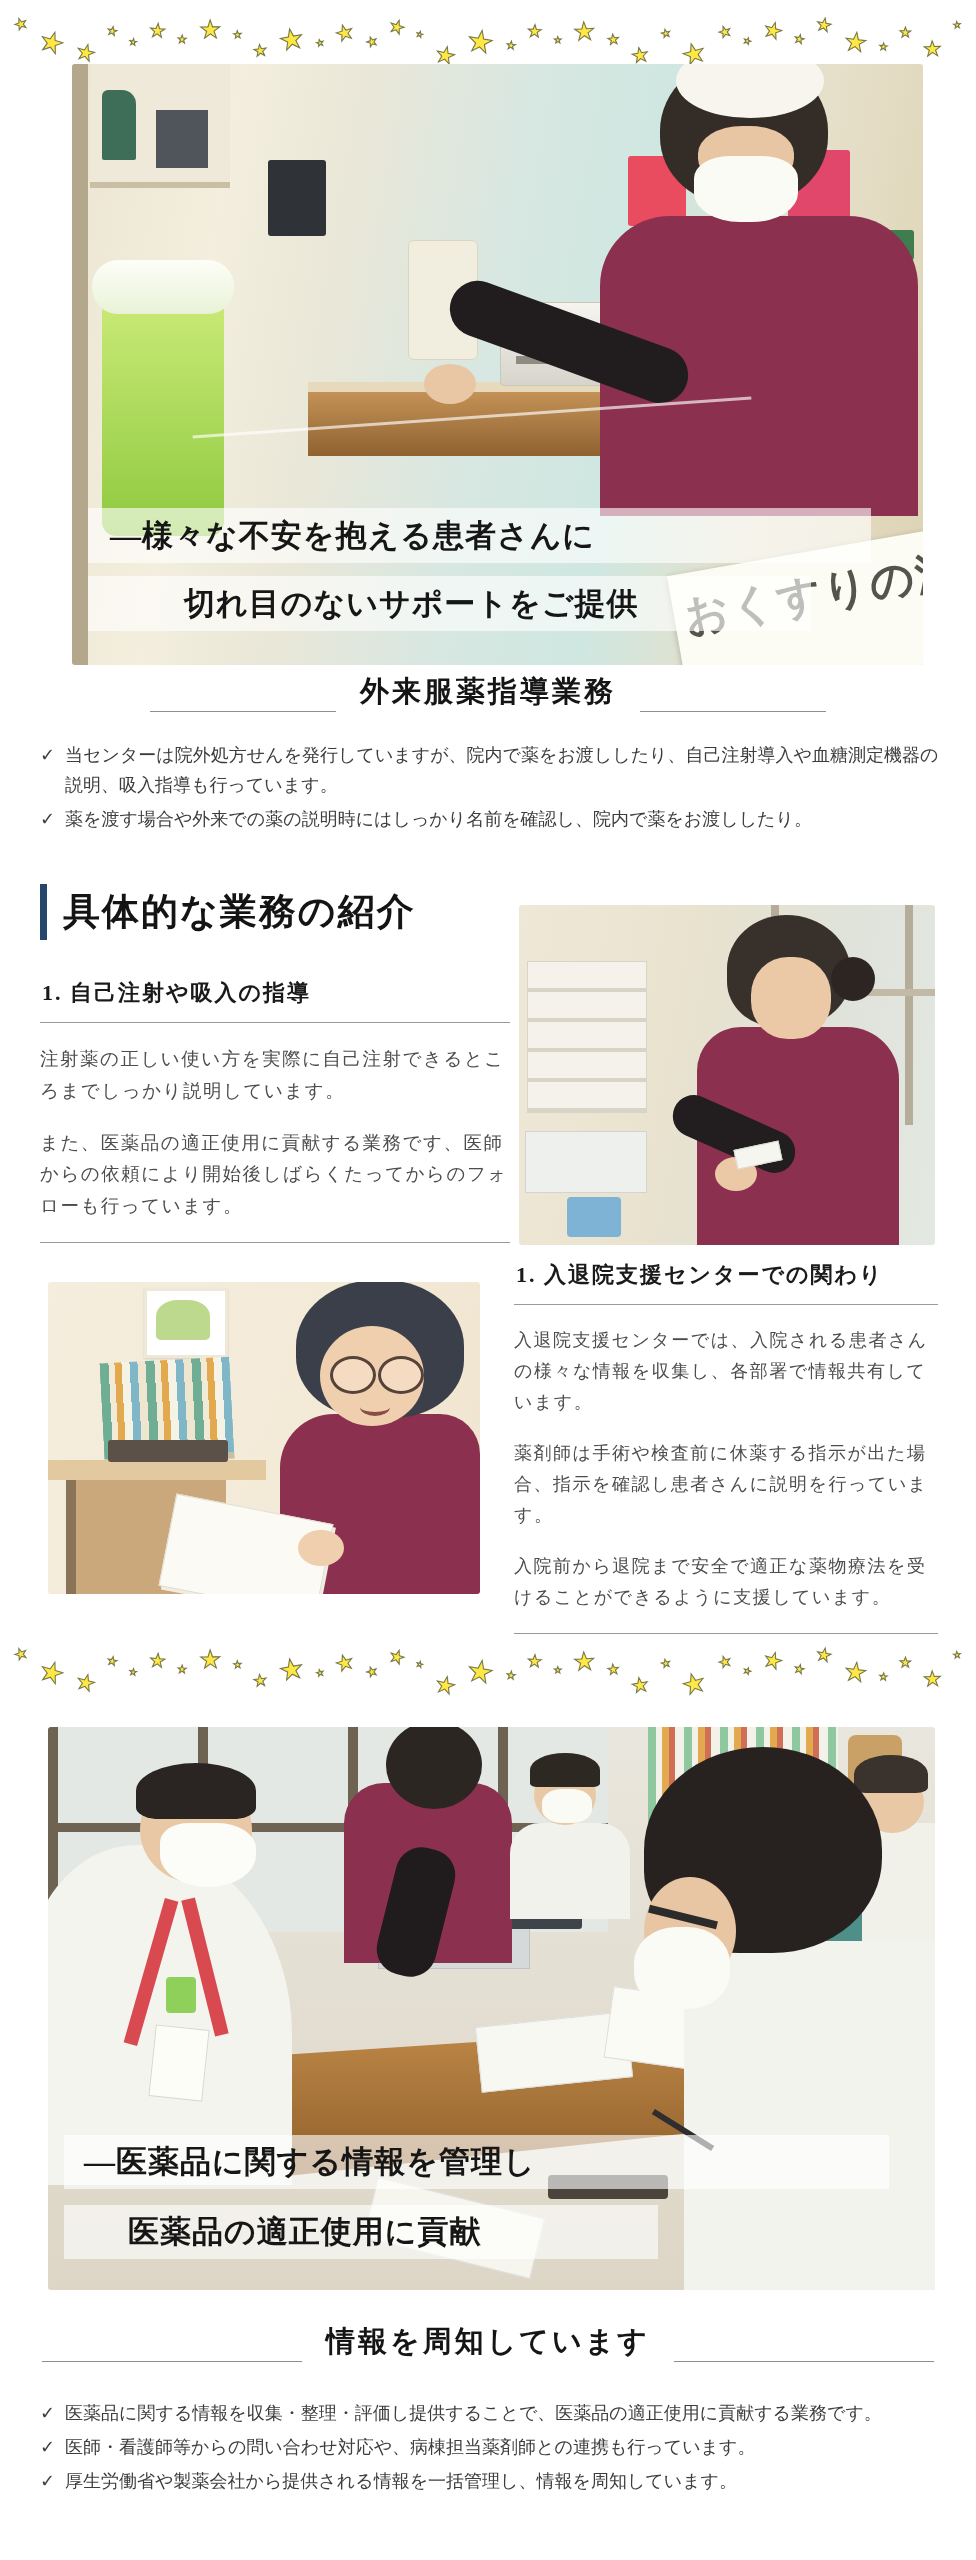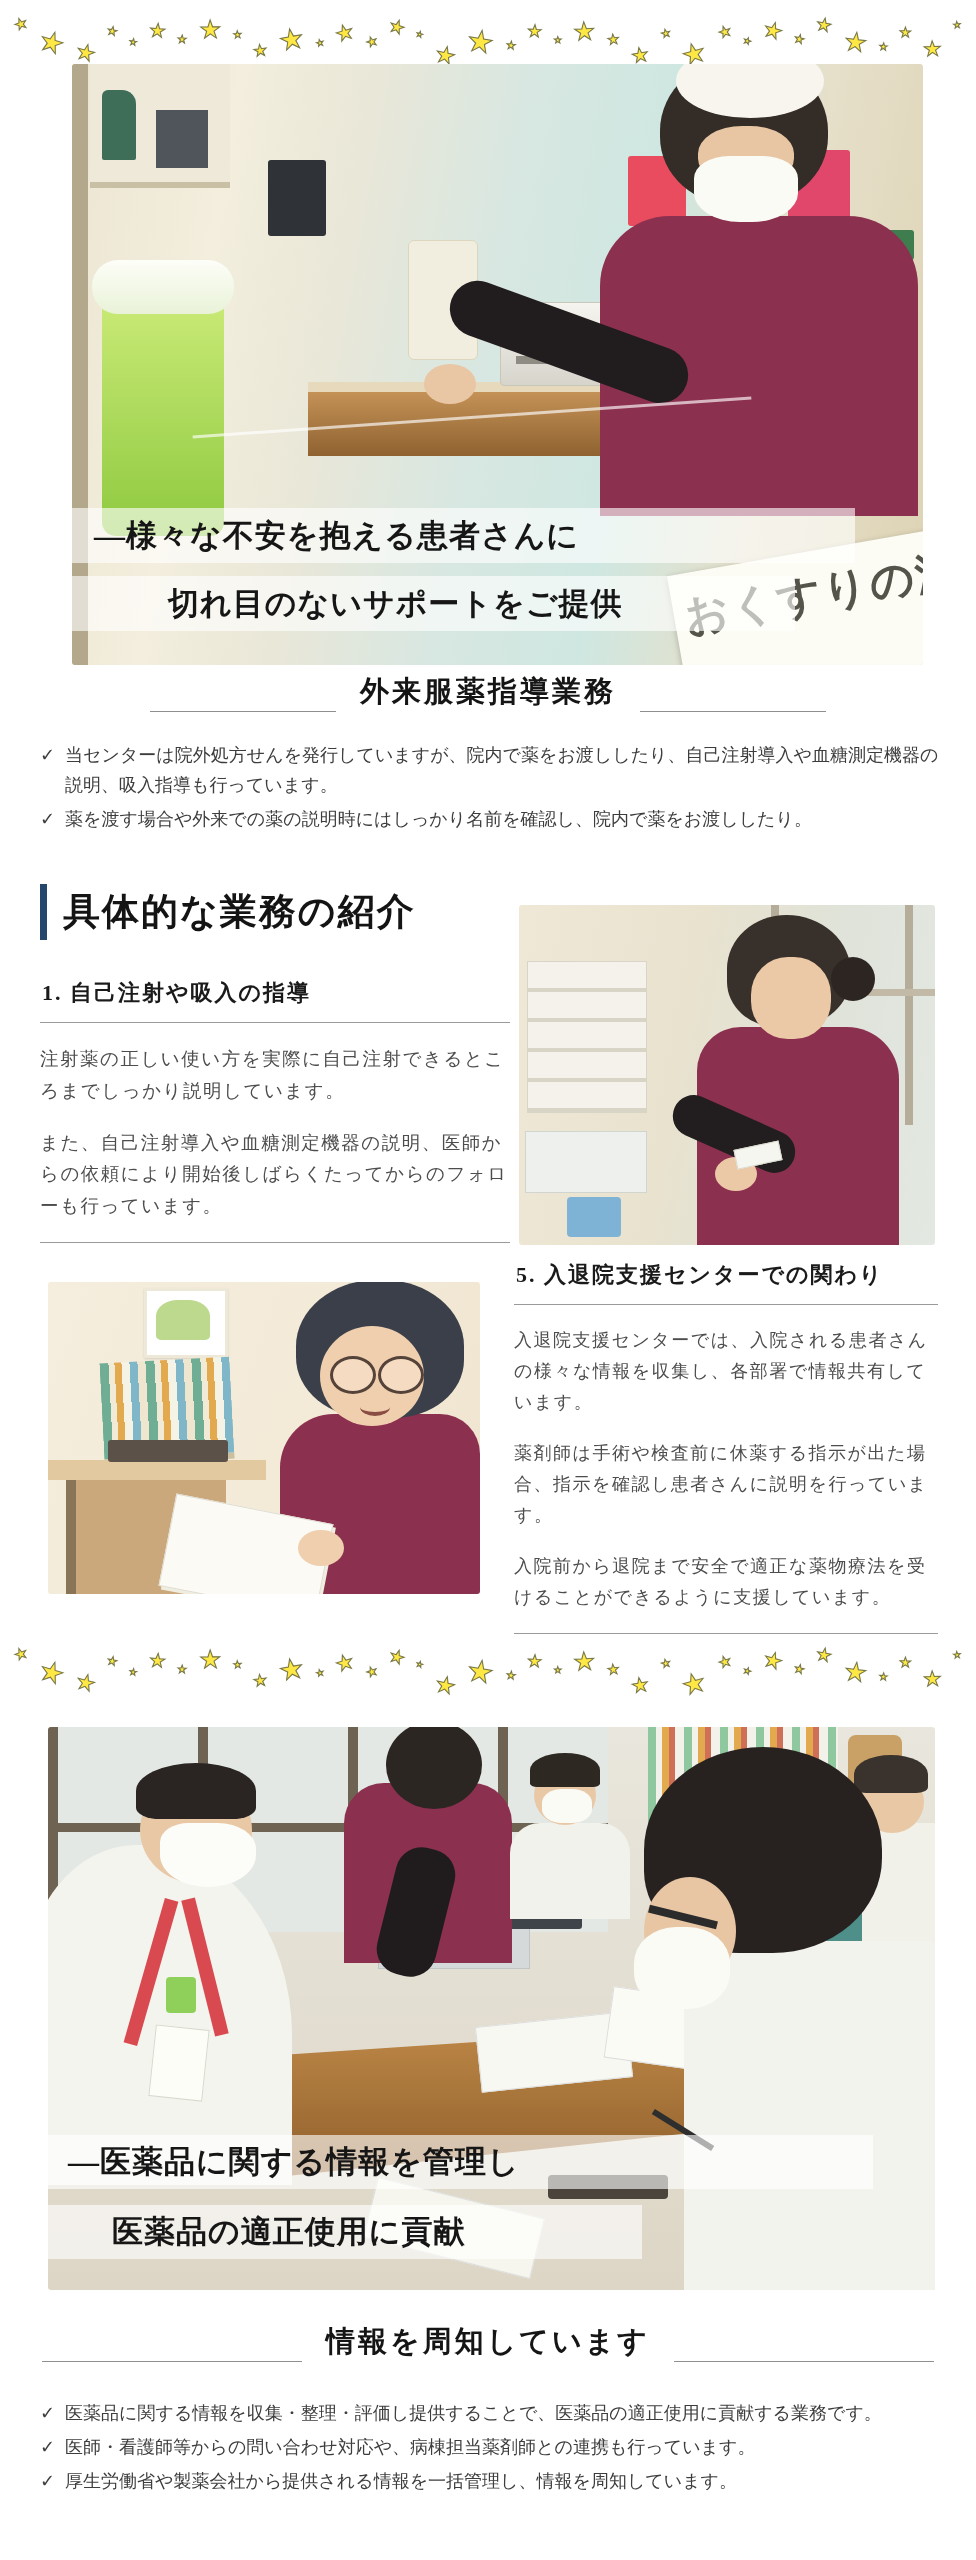--- a/index.html
+++ b/index.html
@@ -36,21 +36,21 @@
   .h1-hair{left:588px;top:-8px;width:168px;height:150px;background:#332c27;border-radius:50% 50% 46% 46%;}
   .h1-cap{left:604px;top:-20px;width:148px;height:74px;background:#f7f5ee;border-radius:50%;}
   .h1-face{left:626px;top:62px;width:96px;height:60px;background:#e8c6a4;border-radius:46%;}
   .h1-mask{left:622px;top:92px;width:104px;height:66px;background:#fbfbf6;border-radius:34% 34% 44% 44%;}
   .h1-body{left:528px;top:152px;width:318px;height:300px;background:#8c3050;border-radius:70px 70px 0 0;}
   .h1-arm-black{left:372px;top:250px;width:250px;height:56px;background:#211d1f;transform:rotate(20deg);border-radius:28px;}
   .h1-hand{left:352px;top:300px;width:52px;height:40px;background:#e9c6a4;border-radius:50%;}
   .h1-acrylic{left:120px;top:352px;width:560px;height:3px;background:rgba(255,255,255,.65);transform:rotate(-4deg);}
   .h1-sign{right:-34px;bottom:-26px;width:280px;height:140px;background:#fcfcf5;transform:rotate(-10deg);box-shadow:0 2px 6px rgba(0,0,0,.25);display:flex;align-items:flex-start;padding:14px 10px;box-sizing:border-box;}
   .h1-sign span{font-weight:bold;font-size:44px;color:#55544a;letter-spacing:2px;white-space:nowrap;}
-  .caption-band{position:absolute;left:0;background:rgba(255,255,255,.62);display:flex;align-items:center;}
+  .caption-band{position:absolute;left:16px;background:rgba(255,255,255,.62);display:flex;align-items:center;}
   .caption-band span{font-family:"Liberation Serif","DejaVu Serif",serif;font-weight:bold;font-size:31px;color:#161616;letter-spacing:1px;white-space:nowrap;}
   .h1-band1{top:444px;width:92%;height:55px;}
   .h1-band1 span{padding-left:22px;}
   .h1-band2{top:512px;width:85%;height:55px;}
   .h1-band2 span{padding-left:96px;}
 
   
   .rule-heading{position:absolute;display:flex;align-items:flex-end;gap:24px;}
   .rule-heading::before,.rule-heading::after{content:"";flex:1;height:1px;background:#8f8f8f;}
   .rule-heading span{font-family:"Liberation Serif","DejaVu Serif",serif;font-size:29px;font-weight:bold;color:#151515;letter-spacing:3px;white-space:nowrap;}
@@ -250,21 +250,21 @@
   </ul>
 
   <div class="intro-heading">
     <span>具体的な業務の紹介</span>
   </div>
 
   <div class="task-col task1-col">
     <h3>1. 自己注射や吸入の指導</h3>
     <div class="task-rule"></div>
     <p>注射薬の正しい使い方を実際に自己注射できるところまでしっかり説明しています。</p>
-    <p>また、自己注射導入や血糖測定機器の説明、医師からの依頼により開始後しばらくたってからのフォローも行っています。</p>
+    <p>また、医薬品の適正使用に貢献する業務です、医師からの依頼により開始後しばらくたってからのフォローも行っています。</p>
     <div class="task-rule"></div>
   </div>
 
   <div class="photo photo-task1">
     <div class="shape p1-frame-v1"></div>
     <div class="shape p1-frame-v2"></div>
     <div class="shape p1-frame-h"></div>
     <div class="shape p1-boxes"></div>
     <div class="shape p1-machine"></div>
     <div class="shape p1-blue"></div>
@@ -288,21 +288,21 @@
     <div class="shape p2-hair"></div>
     <div class="shape p2-face"></div>
     <div class="shape p2-glass-l"></div>
     <div class="shape p2-glass-r"></div>
     <div class="shape p2-smile"></div>
     <div class="shape p2-papers"></div>
     <div class="shape p2-hand"></div>
   </div>
 
   <div class="task-col task2-col">
-    <h3>5. 入退院支援センターでの関わり</h3>
+    <h3>1. 入退院支援センターでの関わり</h3>
     <div class="task-rule"></div>
     <p>入退院支援センターでは、入院される患者さんの様々な情報を収集し、各部署で情報共有しています。</p>
     <p>薬剤師は手術や検査前に休薬する指示が出た場合、指示を確認し患者さんに説明を行っています。</p>
     <p>入院前から退院まで安全で適正な薬物療法を受けることができるように支援しています。</p>
     <div class="task-rule"></div>
   </div>
 
   <div class="stars-row mid">
       <span class="star" style="font-size: 15px; transform: translateY(0px) rotate(-20deg);">★</span>
       <span class="star" style="font-size: 28px; transform: translateY(13px) rotate(17deg);">★</span>

